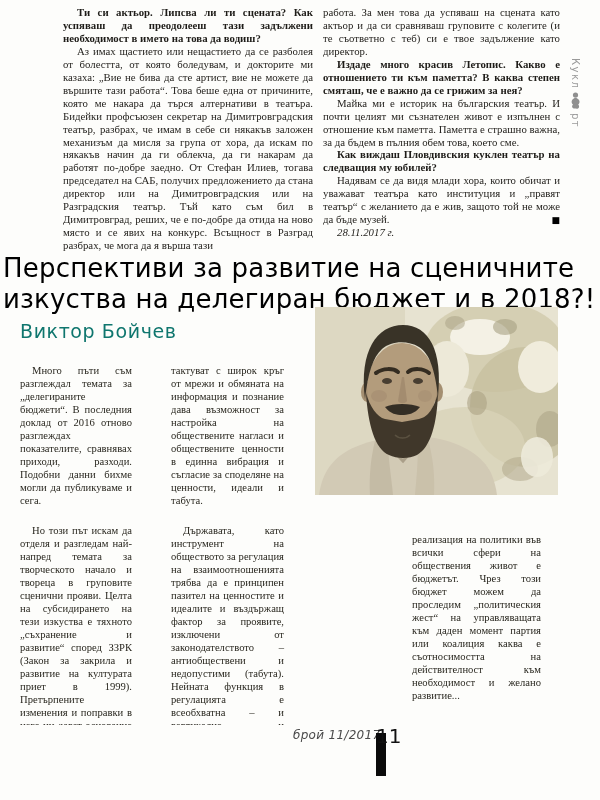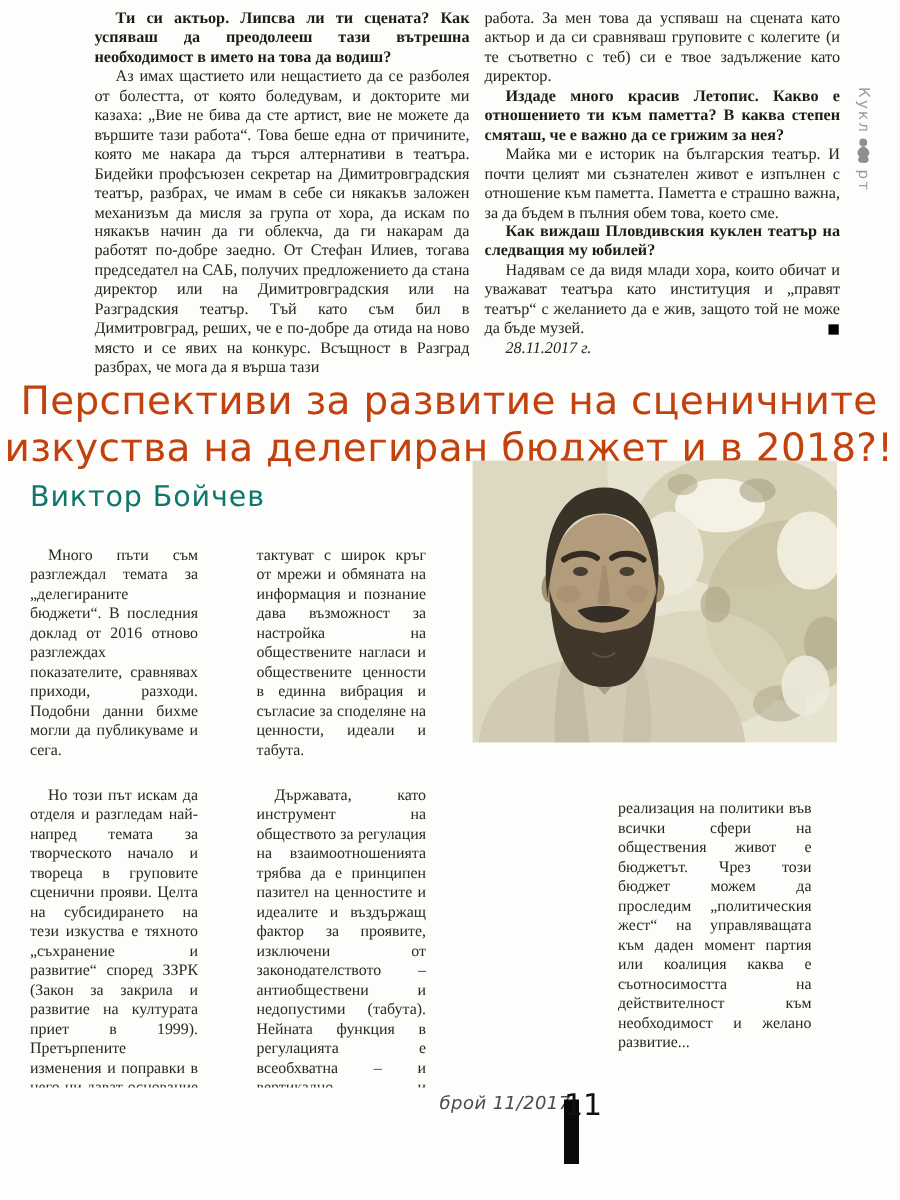--- a/index.html
+++ b/index.html
@@ -30,22 +30,22 @@
   }
   .logo span{
     writing-mode:vertical-rl; text-orientation:sideways;
     font-family:"DejaVu Sans",sans-serif; font-size:10px; letter-spacing:1.5px;
   }
   .logo-icon{ width:15px; height:18px; }
   
   .headline{
     position:absolute; left:3px; top:253px; width:582px; margin:0;
     font-family:"DejaVu Sans",sans-serif; font-weight:400;
-    font-size:26px; line-height:31px; color:#c2410c;
-    text-align:right; letter-spacing:0.2px;
+    font-size:26px; line-height:31px; color:#000000;
+    text-align:left; letter-spacing:0.2px;
   }
   .headline .hl{ display:block; white-space:nowrap; }
   .author{
     position:absolute; left:20px; top:320px;
     font-family:"DejaVu Sans",sans-serif; font-size:19px;
     letter-spacing:0.6px; color:#0f766e;
   }
   
   .bcol{
     position:absolute; top:347px; height:378px; overflow:hidden;
@@ -71,21 +71,21 @@
     font-family:"DejaVu Sans",sans-serif; font-size:20px; color:#111;
   }
 </style>
 </head>
 <body>
 
 <div class="page">
 
   <section class="interview">
     <div class="icol icol-left">
-      <p class="q">Ти си актьор. Липсва ли ти сцената? Как успяваш да преодолееш тази вътрешна необходимост в името на това да водиш?</p>
+      <p class="q">Ти си актьор. Липсва ли ти сцената? Как успяваш да преодолееш тази задължени необходимост в името на това да водиш?</p>
       <p class="a">Аз имах щастието или нещастието да се разболея от болестта, от която боледувам, и докторите ми казаха: „Вие не бива да сте артист, вие не можете да вършите тази работа“. Това беше една от причините, която ме накара да търся алтернативи в театъра. Бидейки профсъюзен секретар на Димитровградския театър, разбрах, че имам в себе си някакъв заложен механизъм да мисля за група от хора, да искам по някакъв начин да ги облекча, да ги накарам да работят по-добре заедно. От Стефан Илиев, тогава председател на САБ, получих предложението да стана директор или на Димитровградския или на Разградския театър. Тъй като съм бил в Димитровград, реших, че е по-добре да отида на ново място и се явих на конкурс. Всъщност в Разград разбрах, че мога да я върша тази</p>
     </div>
     <div class="icol icol-right">
       <p class="a noindent">работа. За мен това да успяваш на сцената като актьор и да си сравняваш груповите с колегите (и те съответно с теб) си е твое задължение като директор.</p>
       <p class="q">Издаде много красив Летопис. Какво е отношението ти към паметта? В каква степен смяташ, че е важно да се грижим за нея?</p>
       <p class="a">Майка ми е историк на българския театър. И почти целият ми съзнателен живот е изпълнен с отношение към паметта. Паметта е страшно важна, за да бъдем в пълния обем това, което сме.</p>
       <p class="q">Как виждаш Пловдивския куклен театър на следващия му юбилей?</p>
       <p class="a">Надявам се да видя млади хора, които обичат и уважават театъра като институция и „правят театър“ с желанието да е жив, защото той не може да бъде музей.</p>
       <div class="endrow"><span class="endmark">■</span></div>
       <p class="date-line">28.11.2017 г.</p>

